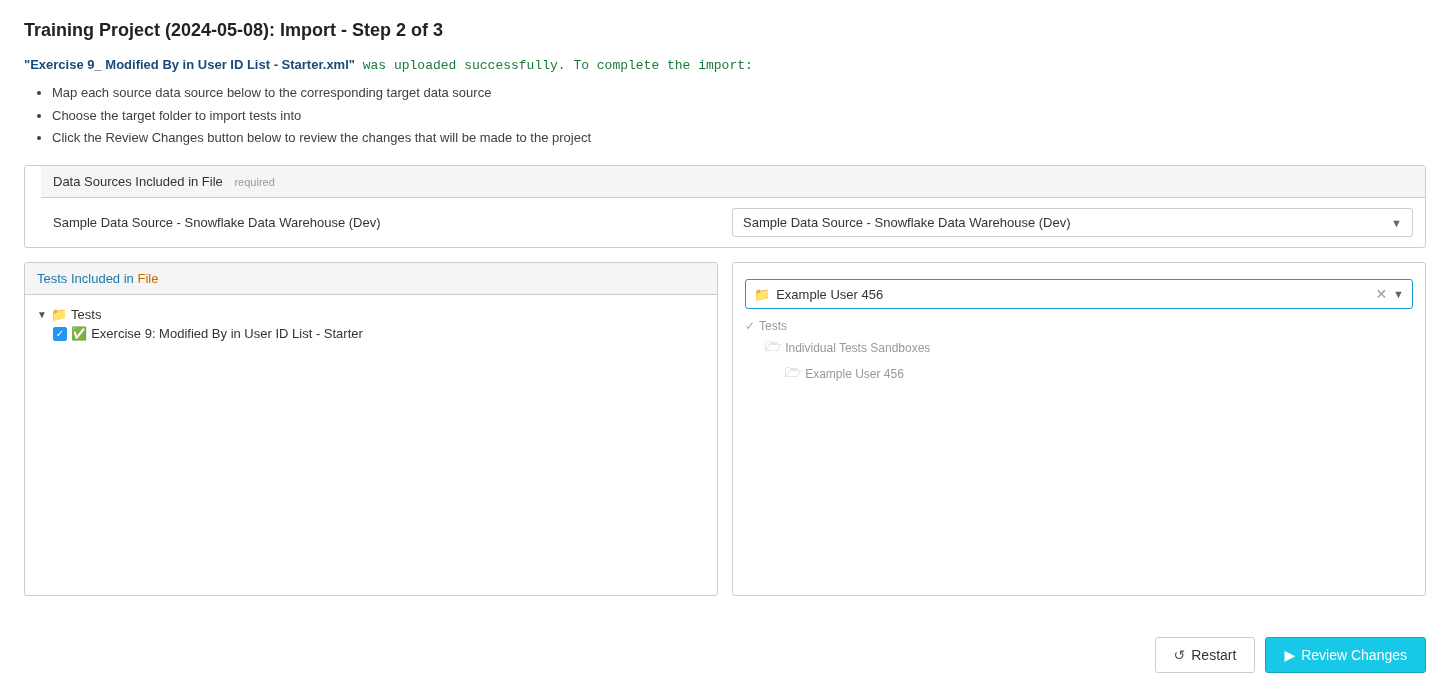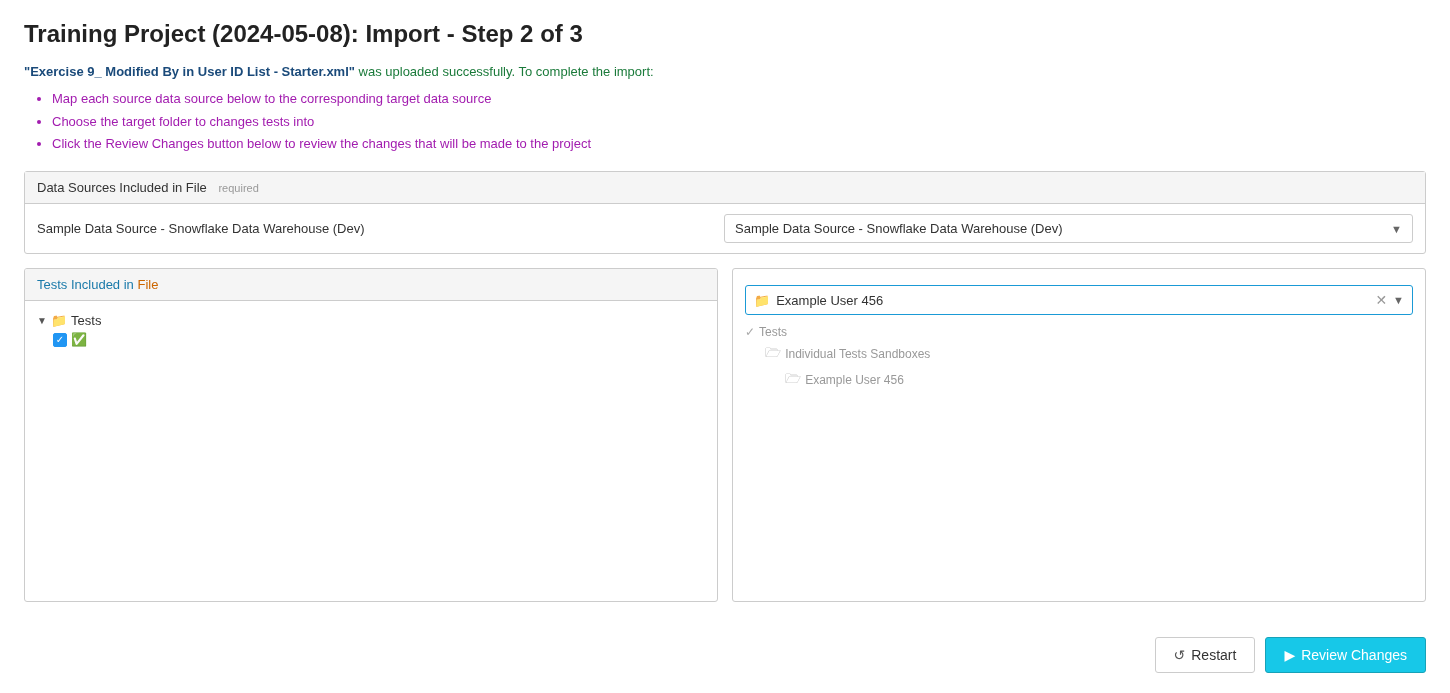--- a/index.html
+++ b/index.html
@@ -7,48 +7,50 @@
       font-family: Arial, sans-serif;
       font-size: 13px;
       color: #333;
       background: #fff;
       padding: 20px 24px;
       width: 1450px;
       min-height: 693px;
       position: relative;
     }
     h1.page-title {
-      font-size: 24px;
+      font-size: 18px;
       font-weight: bold;
       color: #222;
       margin-bottom: 14px;
     }
     .intro-block {
       margin-bottom: 16px;
       line-height: 1.6;
     }
     .intro-block .filename {
       font-weight: bold;
       color: #1a4a7a;
     }
     .intro-block .success-text {
       color: #1a7a3a;
+      font-family: Liberation Mono, monospace;
     }
     .intro-block ul {
       margin-left: 28px;
       margin-top: 6px;
     }
     .intro-block ul li {
-      color: #a21caf;
+      color: #404040;
       margin-bottom: 2px;
     }
     .section-panel {
       border: 1px solid #ccc;
       border-radius: 3px;
       margin-bottom: 14px;
+      padding-left: 16px;
     }
     .section-header {
       padding: 8px 12px;
       background: #f5f5f5;
       border-bottom: 1px solid #ccc;
       font-size: 13px;
       color: #333;
     }
     .section-header .required-badge {
       color: #999;
@@ -251,21 +253,21 @@
   </style>
 </head>
 <body>
 
 <h1 class="page-title">Training Project (2024-05-08): Import - Step 2 of 3</h1>
 
 <div class="intro-block">
   <span class="filename">"Exercise 9_ Modified By in User ID List - Starter.xml"</span><span class="success-text"> was uploaded successfully. To complete the import:</span>
   <ul>
     <li>Map each source data source below to the corresponding target data source</li>
-    <li>Choose the target folder to changes tests into</li>
+    <li>Choose the target folder to import tests into</li>
     <li>Click the Review Changes button below to review the changes that will be made to the project</li>
   </ul>
 </div>
 
 <div class="section-panel">
   <div class="section-header">
     <span>Data Sources Included in File</span>
     <span class="required-badge">required</span>
   </div>
   <div class="data-source-row">
@@ -284,20 +286,21 @@
     </div>
     <div class="panel-body">
       <div class="tree-item">
         <span class="chevron-icon">▼</span>
         <span class="folder-icon">📁</span>
         <span class="tree-label">Tests</span>
       </div>
       <div class="tree-item indent-1">
         <span class="checkbox-icon"></span>
         <span class="check-circle-icon">✅</span>
+        <span class="tree-label">Exercise 9: Modified By in User ID List - Starter</span>
       </div>
     </div>
   </div>
 
   <div class="panel-right choose-folder-panel">
     <div class="panel-body">
       <div class="folder-dropdown">
         <span class="folder-icon-sm">📁</span>
         <span>Example User 456</span>
         <span class="spacer"></span>

